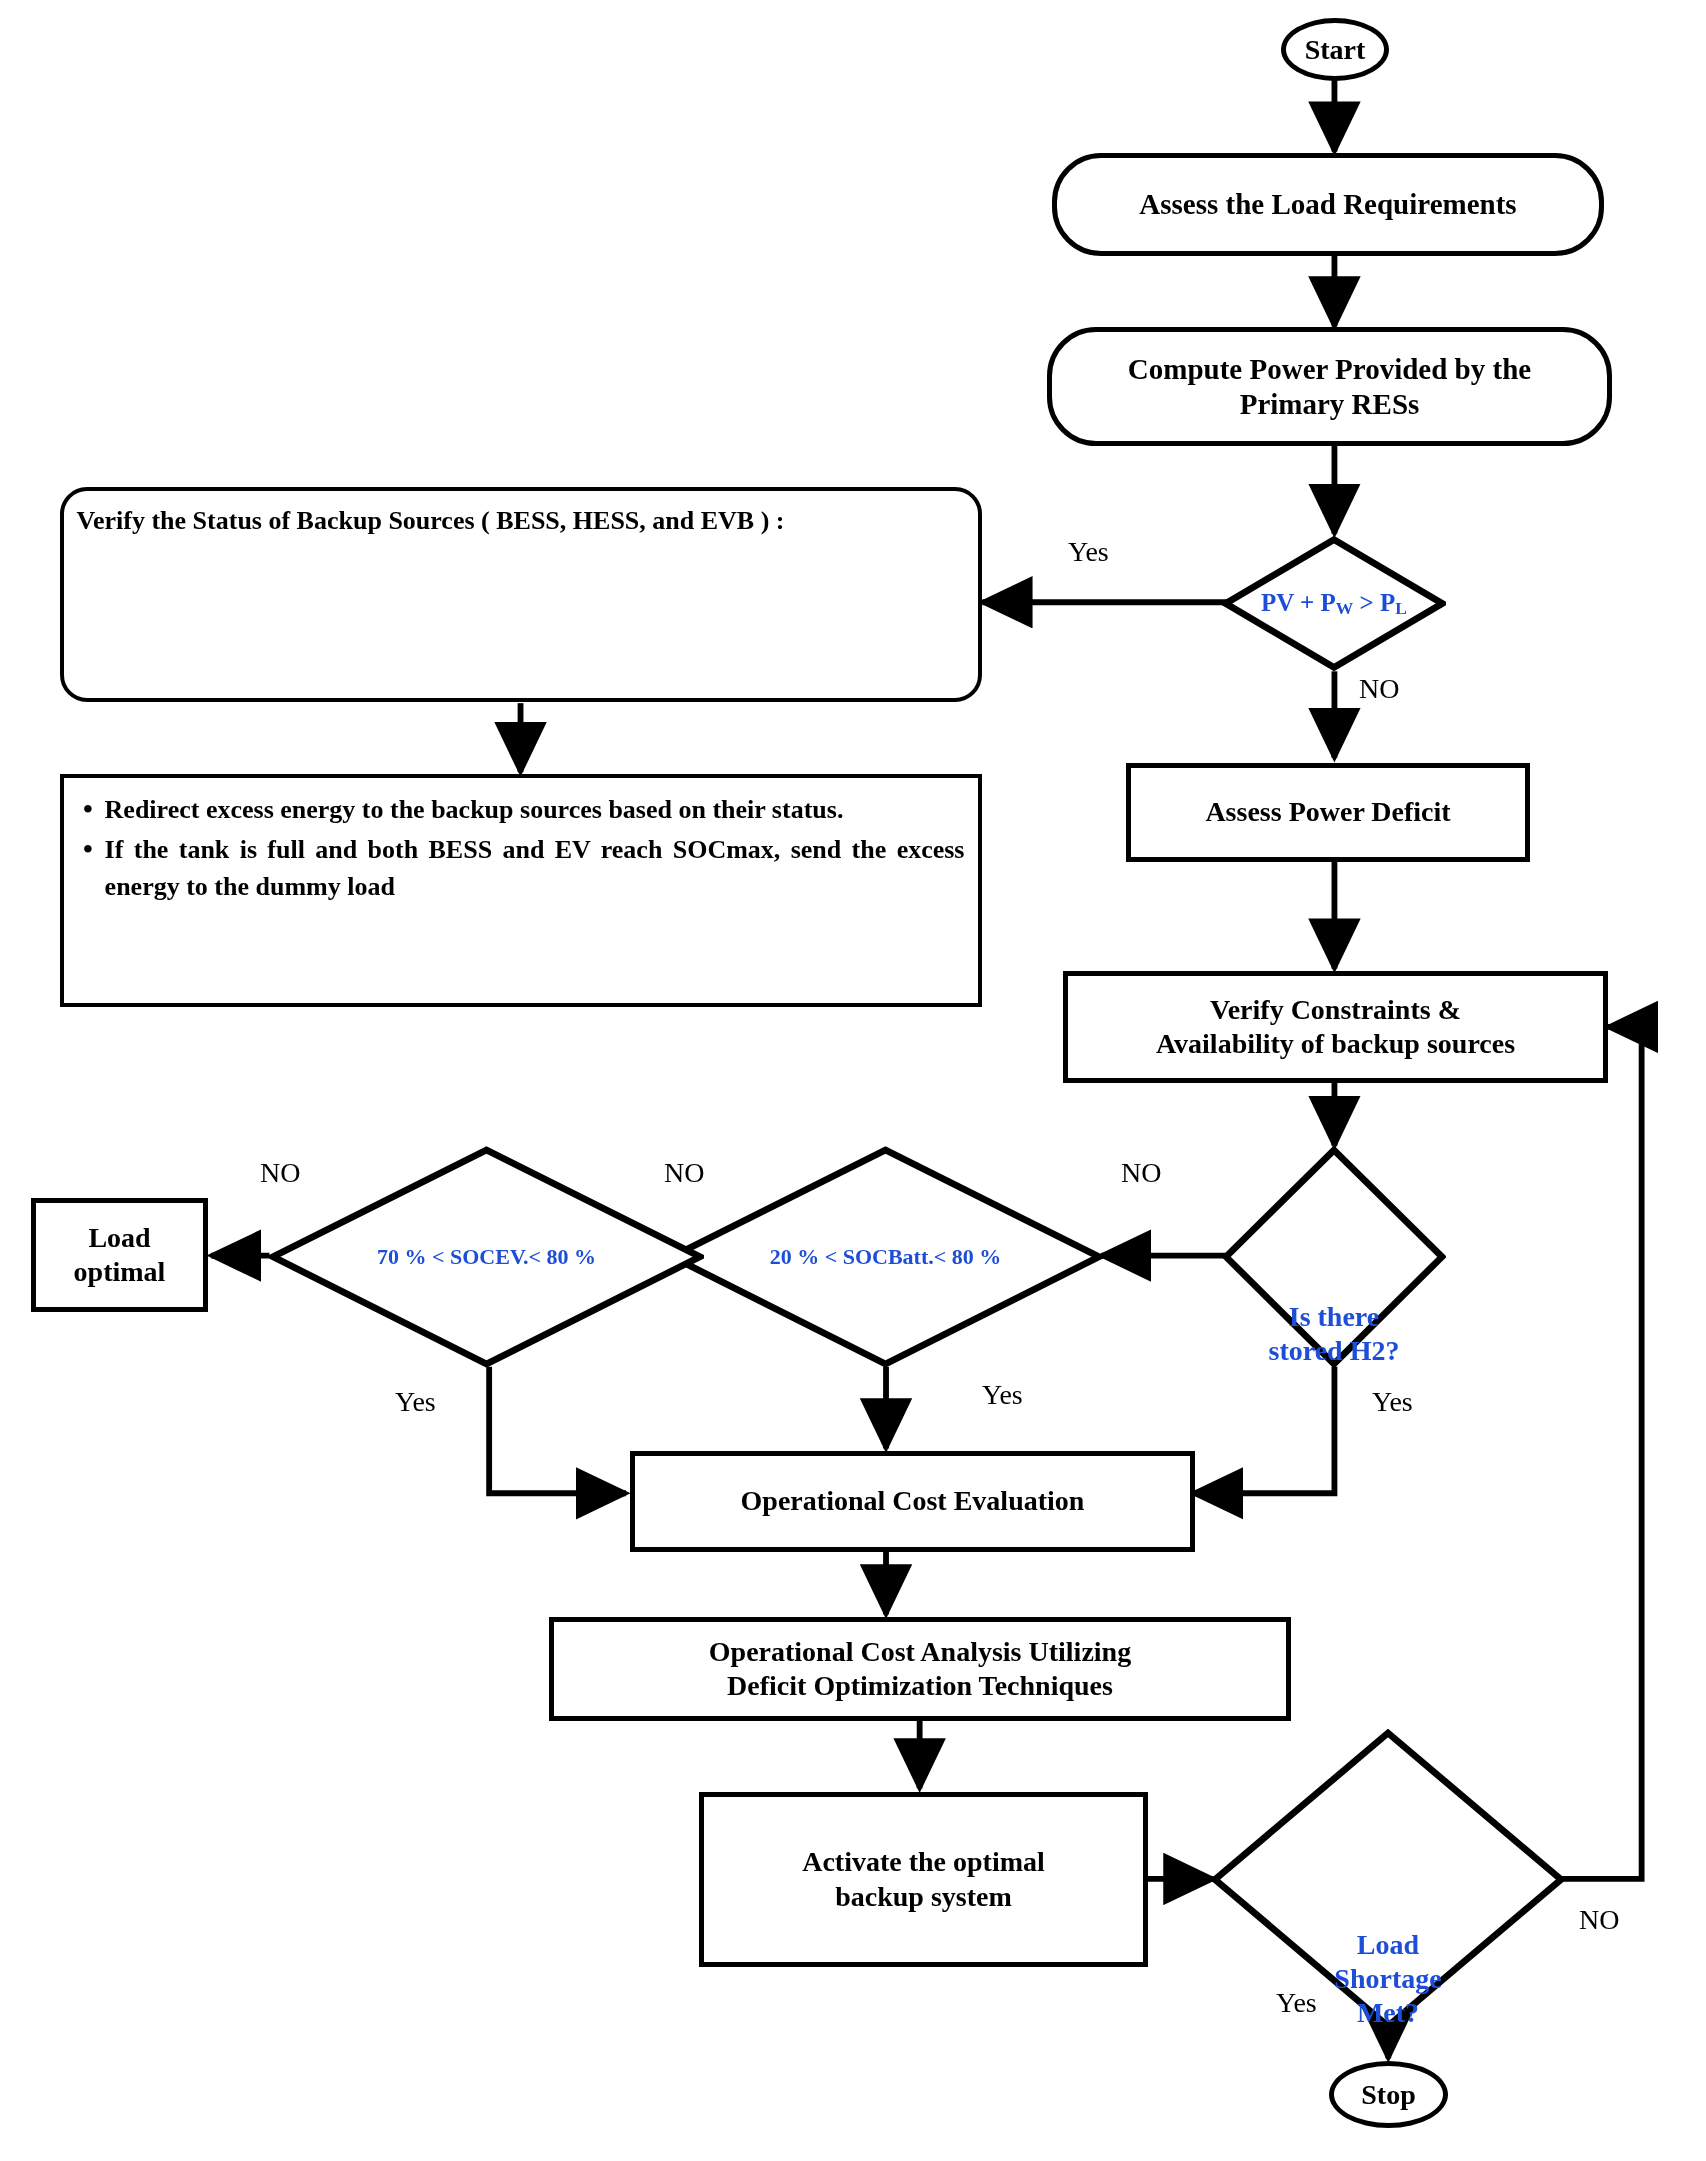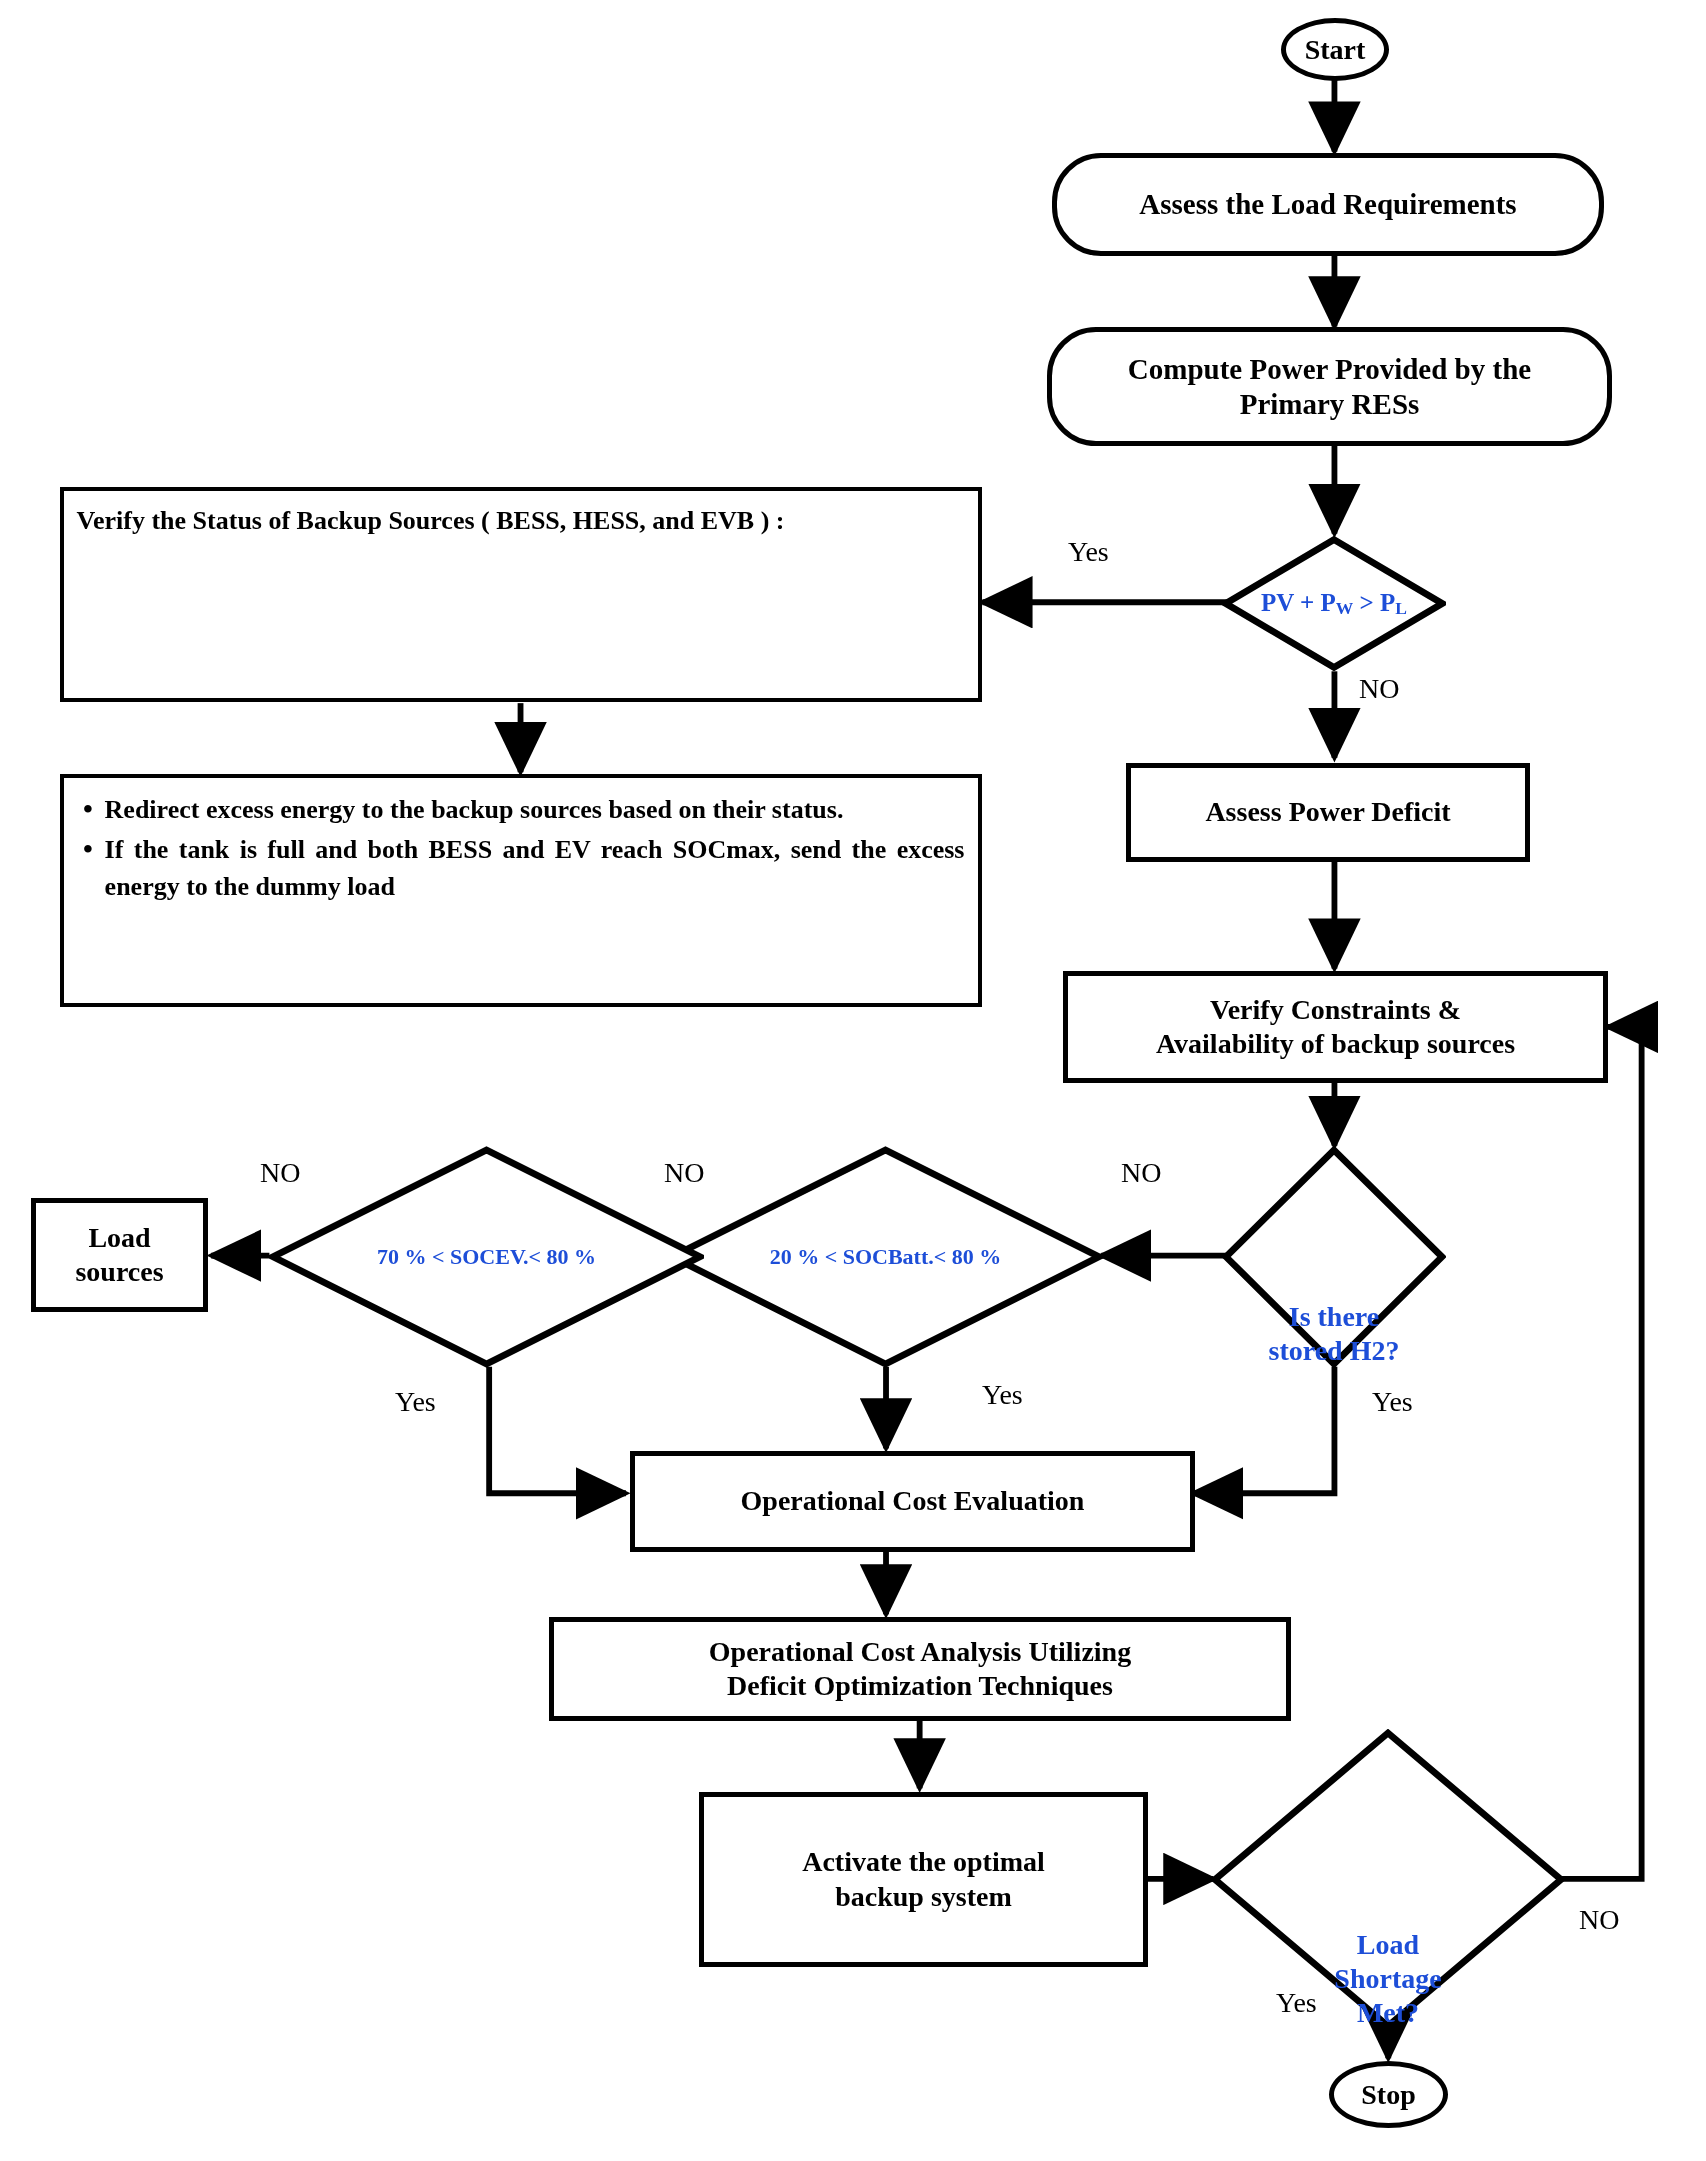--- a/index.html
+++ b/index.html
@@ -199,21 +199,21 @@
     <svg class="shape" viewBox="0 0 500 300" preserveAspectRatio="none">
       <polygon points="250,8 492,150 250,292 8,150" fill="#fff" stroke="#000" stroke-width="15"></polygon>
     </svg>
     <div class="dlabel">
       <span style="font-size:25px;">
         <span>PV + P</span><sub>W</sub><span> &gt; P</span><sub>L</sub>
       </span>
     </div>
   </div>
 
-  <div class="node listbox" style="left:60px; top:487px; width:922px; height:215px;">
+  <div class="node listbox" style="left:60px; top:487px; width:922px; height:215px;border-radius:27px;">
     <span class="lead">Verify the Status of Backup Sources ( BESS, HESS, and EVB ) :</span>
   </div>
 
   <div class="node listbox justified" style="left:60px; top:774px; width:922px; height:233px;">
     <ul>
       <li>Redirect excess energy to the backup sources based on their status.</li>
       <li> If the tank is full and both BESS and EV reach SOCmax, send the excess energy to the dummy load</li>
     </ul>
   </div>
 
@@ -250,21 +250,21 @@
   <div class="diamond wide" style="left:269px; top:1146px; width:435px; height:222px;">
     <svg class="shape" viewBox="0 0 970 495" preserveAspectRatio="none">
       <polygon points="485,9 961,247 485,486 9,247" fill="#fff" stroke="#000" stroke-width="15"></polygon>
     </svg>
     <div class="dlabel">70 % &lt; SOCEV.&lt; 80 %</div>
   </div>
 
   <div class="node process" style="left:31px; top:1198px; width:177px; height:114px;">
     <span>
       <span>Load</span><br>
-      <span>sources</span>
+      <span>optimal</span>
     </span>
   </div>
 
   <div class="node process" style="left:630px; top:1451px; width:565px; height:101px;">
     <span>Operational Cost Evaluation</span>
   </div>
 
   <div class="node process" style="left:549px; top:1617px; width:742px; height:104px;">
     <span>
       <span>Operational Cost Analysis Utilizing</span><br>

